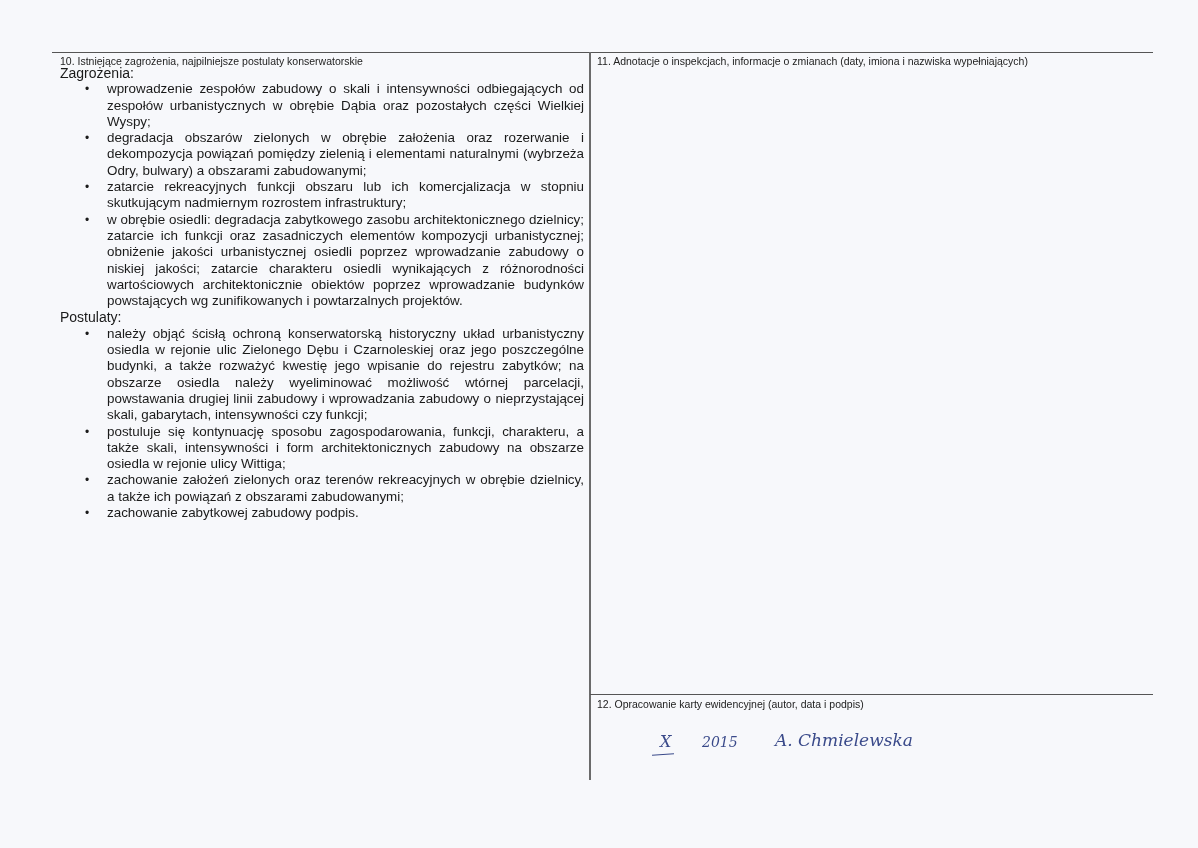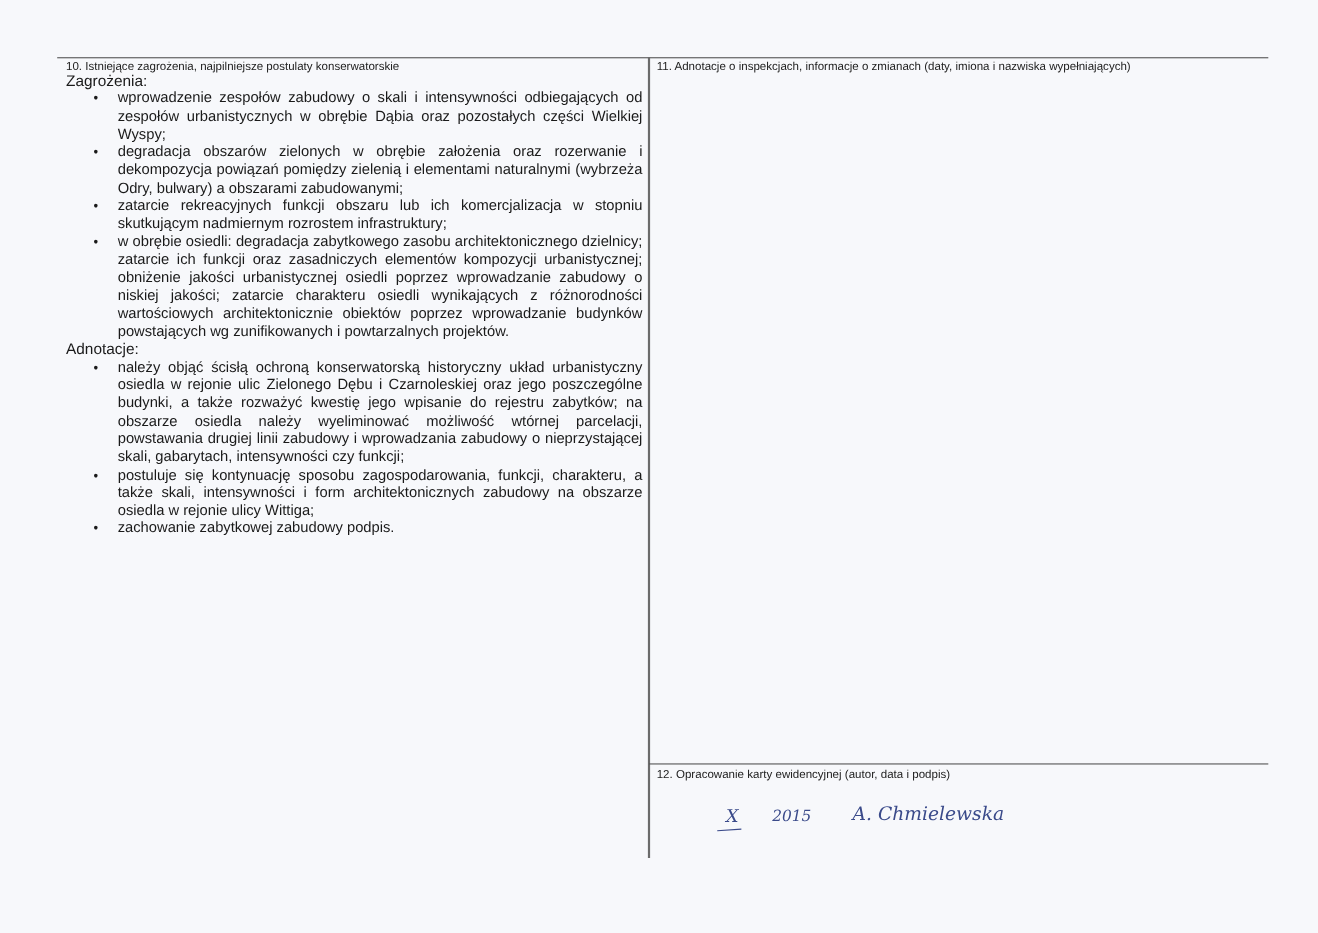--- a/index.html
+++ b/index.html
@@ -29,24 +29,25 @@
 <div class="sec-title" style="left:60px; top:55px;">10. Istniejące zagrożenia, najpilniejsze postulaty konserwatorskie</div>
 
 <div class="col-left">
   <p class="heading">Zagrożenia:</p>
   <ul class="bul">
     <li>wprowadzenie zespołów zabudowy o skali i intensywności odbiegających od zespołów urbanistycznych w obrębie Dąbia oraz pozostałych części Wielkiej Wyspy;</li>
     <li>degradacja obszarów zielonych w obrębie założenia oraz rozerwanie i dekompozycja powiązań pomiędzy zielenią i elementami naturalnymi (wybrzeża Odry, bulwary) a obszarami zabudowanymi;</li>
     <li>zatarcie rekreacyjnych funkcji obszaru lub ich komercjalizacja w stopniu skutkującym nadmiernym rozrostem infrastruktury;</li>
     <li>w obrębie osiedli: degradacja zabytkowego zasobu architektonicznego dzielnicy; zatarcie ich funkcji oraz zasadniczych elementów kompozycji urbanistycznej; obniżenie jakości urbanistycznej osiedli poprzez wprowadzanie zabudowy o niskiej jakości; zatarcie charakteru osiedli wynikających z różnorodności wartościowych architektonicznie obiektów poprzez wprowadzanie budynków powstających wg zunifikowanych i powtarzalnych projektów.</li>
   </ul>
-  <p class="heading">Adnotacje:</p>
+  <p class="heading">Postulaty:</p>
   <ul class="bul">
     <li>należy objąć ścisłą ochroną konserwatorską historyczny układ urbanistyczny osiedla w rejonie ulic Zielonego Dębu i Czarnoleskiej oraz jego poszczególne budynki, a także rozważyć kwestię jego wpisanie do rejestru zabytków; na obszarze osiedla należy wyeliminować możliwość wtórnej parcelacji, powstawania drugiej linii zabudowy i wprowadzania zabudowy o nieprzystającej skali, gabarytach, intensywności czy funkcji;</li>
     <li>postuluje się kontynuację sposobu zagospodarowania, funkcji, charakteru, a także skali, intensywności i form architektonicznych zabudowy na obszarze osiedla w rejonie ulicy Wittiga;</li>
+    <li>zachowanie założeń zielonych oraz terenów rekreacyjnych w obrębie dzielnicy, a także ich powiązań z obszarami zabudowanymi;</li>
     <li>zachowanie zabytkowej zabudowy podpis.</li>
   </ul>
 </div>
 
 <div class="sec-title" style="left:597px; top:55px;">11. Adnotacje o inspekcjach, informacje o zmianach (daty, imiona i nazwiska wypełniających)</div>
 
 <div class="sec-title" style="left:597px; top:698px;">12. Opracowanie karty ewidencyjnej (autor, data i podpis)</div>
 
 <div class="signature" style="left:660px; top:732px; font-size:16px;">X</div>
 <div style="position:absolute; left:652px; top:754px; width:22px; height:1px; background:#3a4a8a; transform:rotate(-4deg);"></div>

